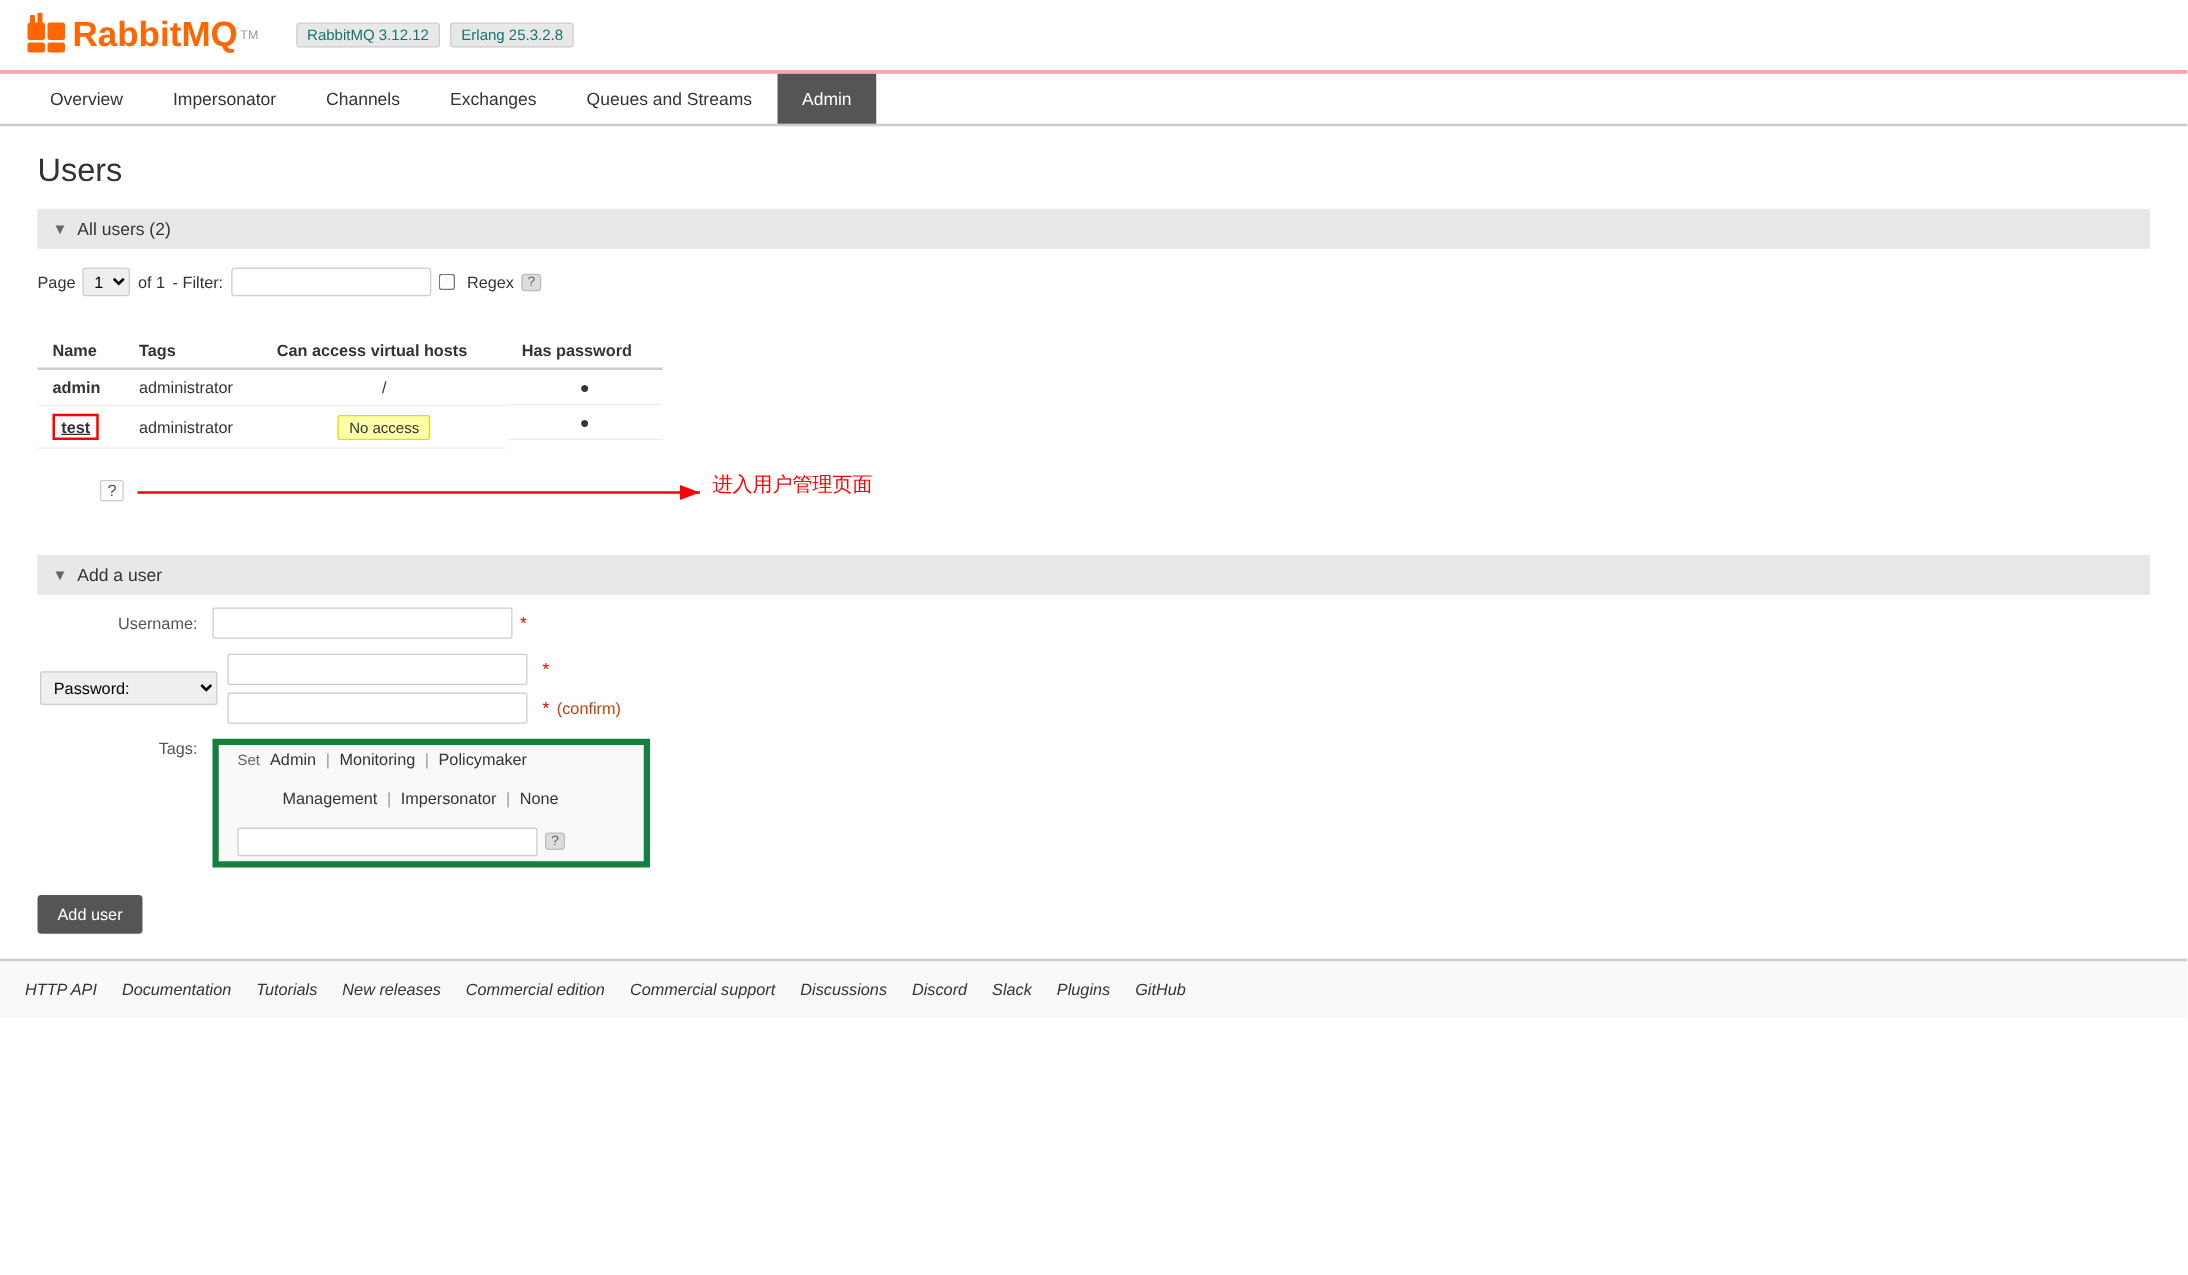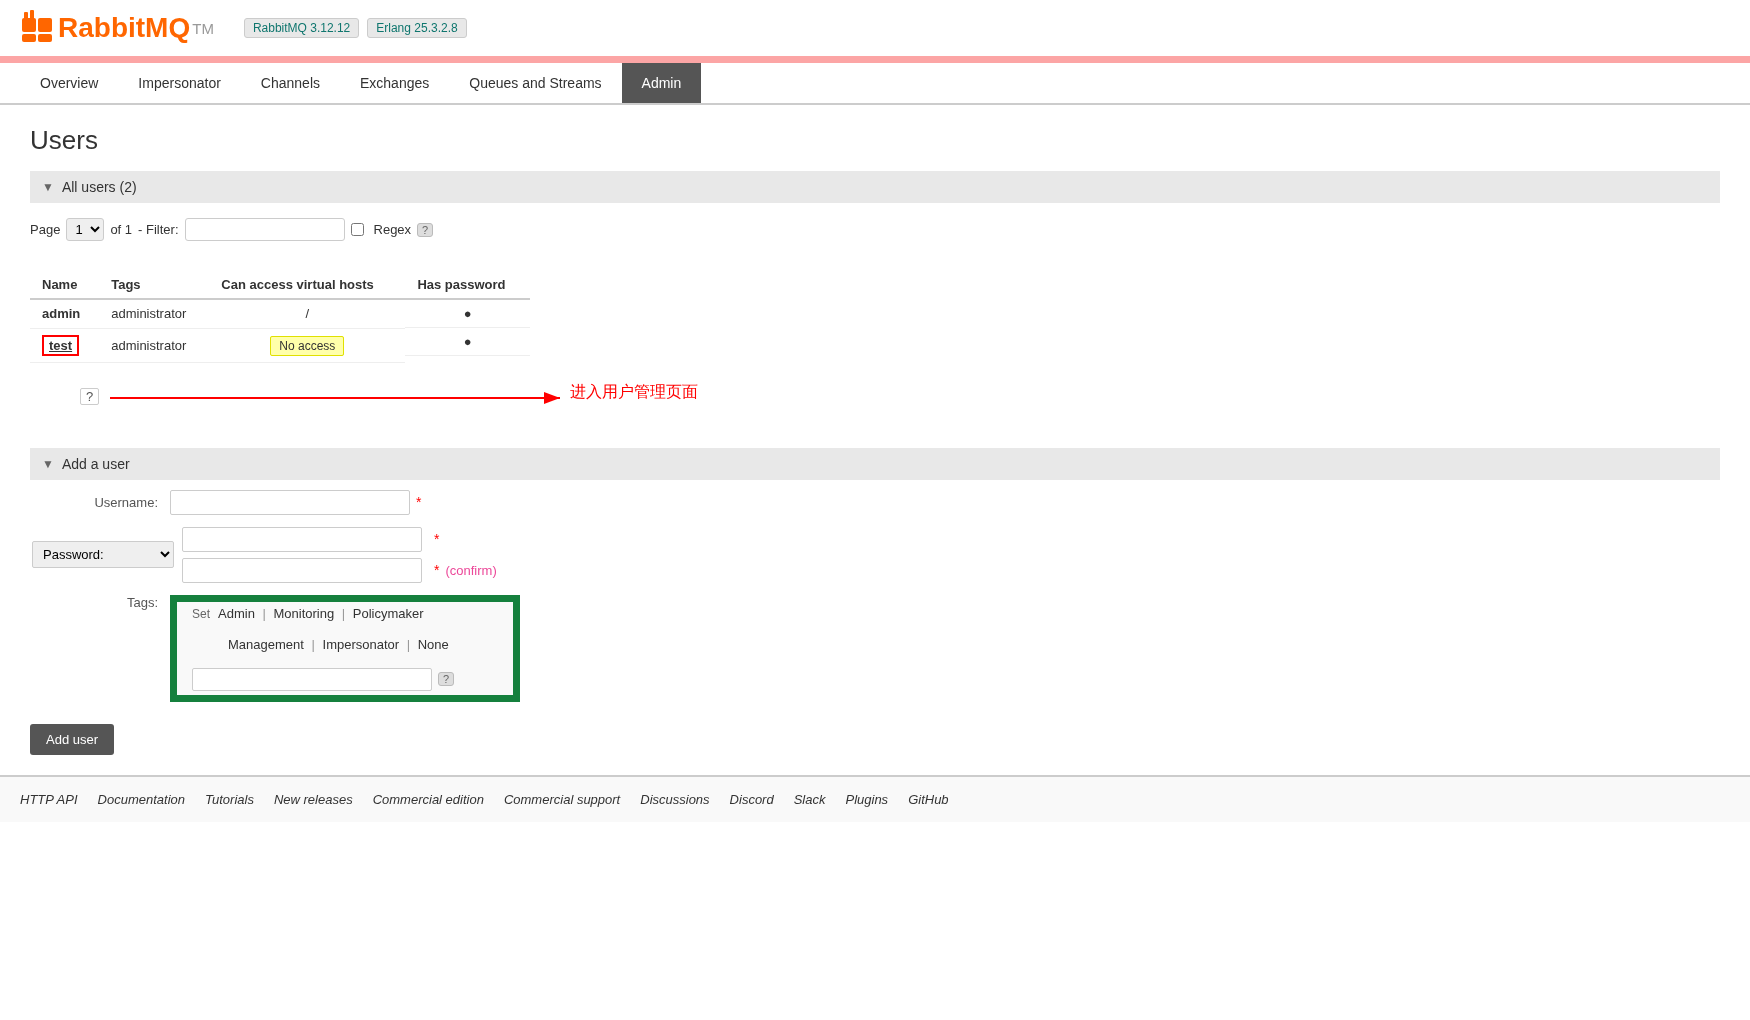--- a/index.html
+++ b/index.html
@@ -1,24 +1,24 @@
 <!DOCTYPE html>
 <html><head>
   <meta charset="utf-8">
   <style>
     * { box-sizing: border-box; margin: 0; padding: 0; }
     body { font-family: Arial, sans-serif; font-size: 14px; color: #333; background: #fff; }
 
     
-    .header { display: flex; align-items: center; padding: 10px 20px; border-bottom: 7px solid #fca5a5; }
+    .header { display: flex; align-items: center; padding: 10px 20px; border-bottom: 3px solid #fca5a5; }
     .logo { display: flex; align-items: center; margin-right: 30px; }
     .logo-icon { width: 36px; height: 36px; margin-right: 2px; }
     .logo-text { font-size: 28px; font-weight: bold; color: #333; }
     .logo-text span { color: #ff6600; }
-    .logo-tm { font-size: 15px; color: #999; margin-left: 2px; vertical-align: super; }
+    .logo-tm { font-size: 10px; color: #999; margin-left: 2px; vertical-align: super; }
     .version-badge { background: #e8e8e8; border: 1px solid #ccc; padding: 2px 8px; border-radius: 3px; font-size: 12px; margin-right: 8px; color: #0f766e; }
 
     
     .nav { display: flex; align-items: stretch; border-bottom: 2px solid #ccc; padding: 0 20px; }
     .nav-item { padding: 12px 20px; cursor: pointer; font-size: 14px; color: #333; text-decoration: none; border: none; background: none; }
     .nav-item.active { background: #555; color: #fff; }
 
     
     .main { padding: 20px 30px; }
     .page-title { font-size: 26px; font-weight: normal; margin-bottom: 15px; color: #333; }
@@ -49,21 +49,21 @@
 
     
     .add-user-section { margin-top: 10px; }
     .form-row { display: flex; align-items: center; margin-bottom: 12px; }
     .form-label { width: 140px; text-align: right; padding-right: 12px; font-size: 13px; color: #555; }
     .form-input { width: 240px; padding: 4px 6px; border: 1px solid #ccc; border-radius: 2px; font-size: 13px; }
     .required-star { color: red; margin-left: 6px; font-size: 14px; }
     .form-select { padding: 4px 6px; border: 1px solid #ccc; border-radius: 2px; font-size: 13px; }
 
     
-    .tags-box { border: 7px solid #15803d; background: #f9f9f9; padding: 4px 15px; display: inline-block; min-width: 350px; }
+    .tags-box { border: 5px solid #15803d; background: #f9f9f9; padding: 4px 15px; display: inline-block; min-width: 350px; }
     .tags-links { font-size: 13px; color: #333; margin-bottom: 8px; }
     .tags-links a { color: #333; text-decoration: none; cursor: pointer; }
     .tags-links span { color: #999; margin: 0 4px; }
     .tags-input { width: 240px; padding: 3px 6px; border: 1px solid #ccc; border-radius: 2px; font-size: 13px; }
 
     
     .add-user-btn { background: #555; color: #fff; border: none; padding: 8px 16px; font-size: 13px; border-radius: 3px; cursor: pointer; margin-top: 10px; }
 
     
     .footer { border-top: 2px solid #ccc; padding: 15px 20px; display: flex; gap: 20px; flex-wrap: wrap; background: #f9f9f9; }
@@ -186,21 +186,21 @@
         </select>
       </div>
       <div style="display:flex;flex-direction:column;gap:6px;">
         <div style="display:flex;align-items:center;gap:6px;">
           <input type="password" class="form-input" style="">
           <span class="required-star">*</span>
         </div>
         <div style="display:flex;align-items:center;gap:6px;">
           <input type="password" class="form-input" style="">
           <span class="required-star">*</span>
-          <span style="font-size:13px;color:#ec4899;">(confirm)</span>
+          <span style="font-size:13px;color:#c2410c;">(confirm)</span>
         </div>
       </div>
     </div>
 
     
     <div class="form-row" style="align-items:flex-start;margin-top:5px;">
       <label class="form-label">Tags:</label>
       <div class="tags-box">
         <div style="display:flex;align-items:baseline;gap:8px;margin-bottom:8px;">
           <span style="font-size:12px;color:#666;">Set</span>

